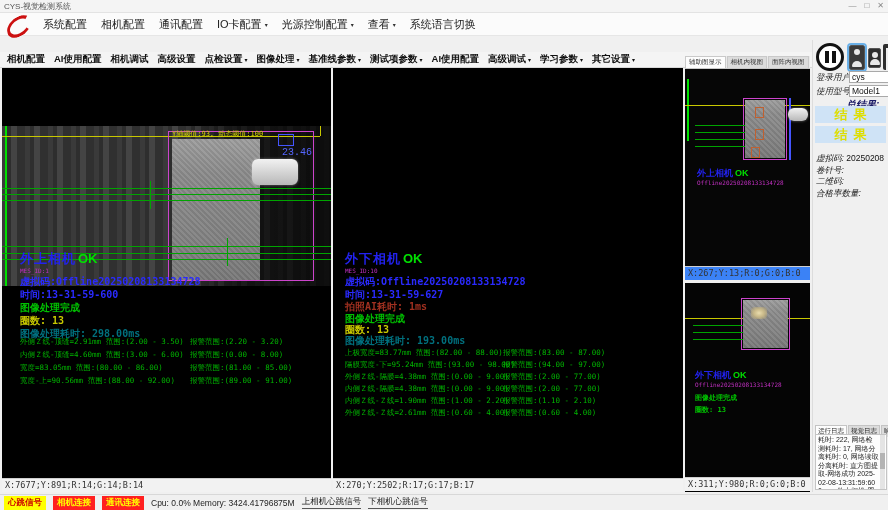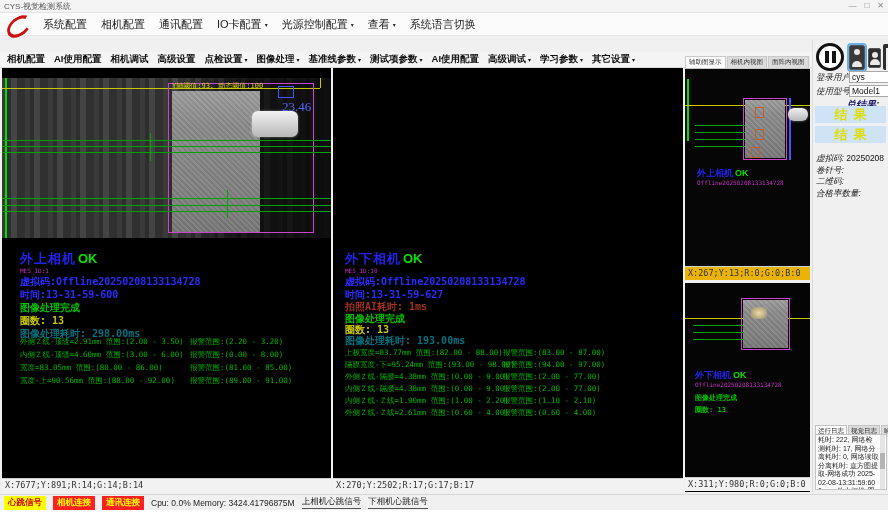--- a/index.html
+++ b/index.html
@@ -30,42 +30,42 @@
 
   
   .cam-panel { position:absolute; background:#000; overflow:hidden; }
   #left-panel  { left:2px;   top:68px; width:329px; height:410px; }
   #center-panel{ left:333px; top:68px; width:350px; height:410px; }
   .coord-strip { position:absolute; top:478px; height:14px; background:#f2f2f2; border-top:1px solid #cfcfcf; font-family:"DejaVu Sans Mono", monospace; font-size:8.5px; color:#333; line-height:13px; padding-left:3px; }
   #left-strip  { left:2px; width:329px; }
   #center-strip{ left:333px; width:350px; }
 
   .img-area { position:absolute; overflow:hidden; }
-  .streaks-a { background:repeating-linear-gradient(90deg,#3a3a3a 0 5px,#2e2e2e 5px 9px,#444 9px 15px,#303030 15px 23px); }
+  .streaks-a { background:repeating-linear-gradient(90deg,#3a3a3a 0 5px,#2e2e2e 5px 9px,#444 9px 15px,#303030 15px 23px);margin-top:48px; }
   .streaks-b { background:repeating-linear-gradient(90deg,#242424 0 6px,#1a1a1a 6px 11px,#2c2c2c 11px 18px,#1e1e1e 18px 27px); }
   .shade-r { position:absolute; inset:0; background:linear-gradient(90deg,rgba(0,0,0,0) 55%,rgba(0,0,0,.6) 72%,rgba(0,0,0,.75) 100%); }
   .shade-l { position:absolute; inset:0; background:linear-gradient(90deg,rgba(0,0,0,.5) 0,rgba(0,0,0,.15) 25%,rgba(0,0,0,0) 45%); }
 
   .h-green { position:absolute; height:1px; background:#00a400; }
   .v-green { position:absolute; width:1px; background:#00a400; }
   .v-green.bright { background:#00e000; width:2px; }
   .h-yellow{ position:absolute; height:1px; background:#c8c800; }
   .v-yellow{ position:absolute; width:1px; background:#c8c800; }
   .rect-magenta { position:absolute; border:1px solid #cc44cc; }
   .rect-orange  { position:absolute; border:1px solid #c06030; }
   .rect-green   { position:absolute; border:1px solid #00a400; }
   .rect-blue    { position:absolute; border:1px solid #4455ff; }
   .part-gray { position:absolute; background:linear-gradient(180deg,#9d9d9d,#8b8b8b 25%,#828282 70%,#787878); }
   .part-gray.dark { background:linear-gradient(180deg,#7e7e7e,#6d6d6d 40%,#636363); }
   .part-noise { position:absolute; inset:0; background:repeating-linear-gradient(45deg,rgba(255,255,255,.06) 0 2px,rgba(0,0,0,.06) 2px 4px); }
   .connector { position:absolute; background:linear-gradient(180deg,#f2f2f2,#cfcfcf 60%,#b8b8b8); border-radius:6px; box-shadow:0 0 3px rgba(255,255,255,.4); }
   .glow { position:absolute; background:radial-gradient(ellipse at center,#e9dcae 0,#c8b888 45%,rgba(80,64,30,.1) 100%); border-radius:3px; }
 
   .roi-label { position:absolute; font-size:7px; color:#d6d600; white-space:nowrap; font-family:"DejaVu Sans Mono", monospace; }
-  .blue-tag  { position:absolute; font-size:13px; color:#5566ff; white-space:nowrap; font-family:Liberation Serif, serif; }
+  .blue-tag  { position:absolute; font-size:10px; color:#5566ff; white-space:nowrap; font-family:Liberation Mono, monospace; }
   .ai-label  { position:absolute; font-size:7.5px; color:#00d400; white-space:nowrap; font-weight:bold; }
 
   .ov-title { position:absolute; font-size:13px; font-weight:bold; color:#2222ee; white-space:nowrap; letter-spacing:1px; }
   .ov-title .ok { color:#00e000; margin-left:2px; letter-spacing:0; }
   .ov-title.small { font-size:9px; letter-spacing:0; }
   .ov-line { position:absolute; white-space:nowrap; font-size:10px; font-weight:bold; font-family:"DejaVu Sans Mono", monospace; }
   .c-blue   { color:#2a2aff; }
   .c-green  { color:#00c000; }
   .c-yellow { color:#c8c800; }
   .c-magenta{ color:#c030c0; }
@@ -80,21 +80,21 @@
   #left-meas  .val { width:170px; }
   #center-meas .val{ width:158px; }
   #center-meas .meas-row { height:12px; line-height:12px; }
 
   
   #aux-top { position:absolute; left:685px; top:56px; width:125px; height:225px; background:#f0f0f0; }
   .aux-tabs { position:absolute; left:0; top:0; width:125px; height:13px; display:flex; gap:1px; border-bottom:1px solid #c9c9c9; background:#eaeaea; }
   .aux-tab { font-size:6.5px; padding:1px 3px; color:#333; background:#dcdcdc; border:1px solid #c9c9c9; border-bottom:none; white-space:nowrap; }
   .aux-tab.active { background:#fdfdfd; }
   #aux-top-img { position:absolute; left:0; top:13px; width:125px; height:197px; background:#060606; overflow:hidden; }
-  #aux-top-strip { position:absolute; left:0; top:210px; width:125px; height:14px; background:#eab308; border-top:1px solid #cfcfcf; font-family:"DejaVu Sans Mono", monospace; font-size:8.5px; color:#333; line-height:13px; padding-left:3px; }
+  #aux-top-strip { position:absolute; left:0; top:210px; width:125px; height:14px; background:#3b82f6; border-top:1px solid #cfcfcf; font-family:"DejaVu Sans Mono", monospace; font-size:8.5px; color:#333; line-height:13px; padding-left:3px; }
   #aux-bottom { position:absolute; left:685px; top:283px; width:125px; height:209px; background:#000; }
   #aux-bottom-img { position:absolute; left:0; top:0; width:125px; height:194px; background:#050505; overflow:hidden; }
   #aux-bottom-strip { position:absolute; left:0; top:194px; width:125px; height:14px; background:#f2f2f2; border-top:1px solid #cfcfcf; font-family:"DejaVu Sans Mono", monospace; font-size:8.5px; color:#333; line-height:13px; padding-left:3px; }
 
   
   #sidebar { position:absolute; left:812px; top:40px; width:76px; height:452px; background:#f0f0f0; border-left:1px solid #dcdcdc; }
   .sb-btn { position:absolute; cursor:pointer; }
   #btn-pause { left:3px; top:3px; width:28px; height:28px; background:#fff; border-radius:50%; border:3px solid #111; }
   #btn-pause::before, #btn-pause::after { content:""; position:absolute; top:5px; width:4px; height:12px; background:#111; }
   #btn-pause::before { left:6px; } #btn-pause::after { left:13px; }

